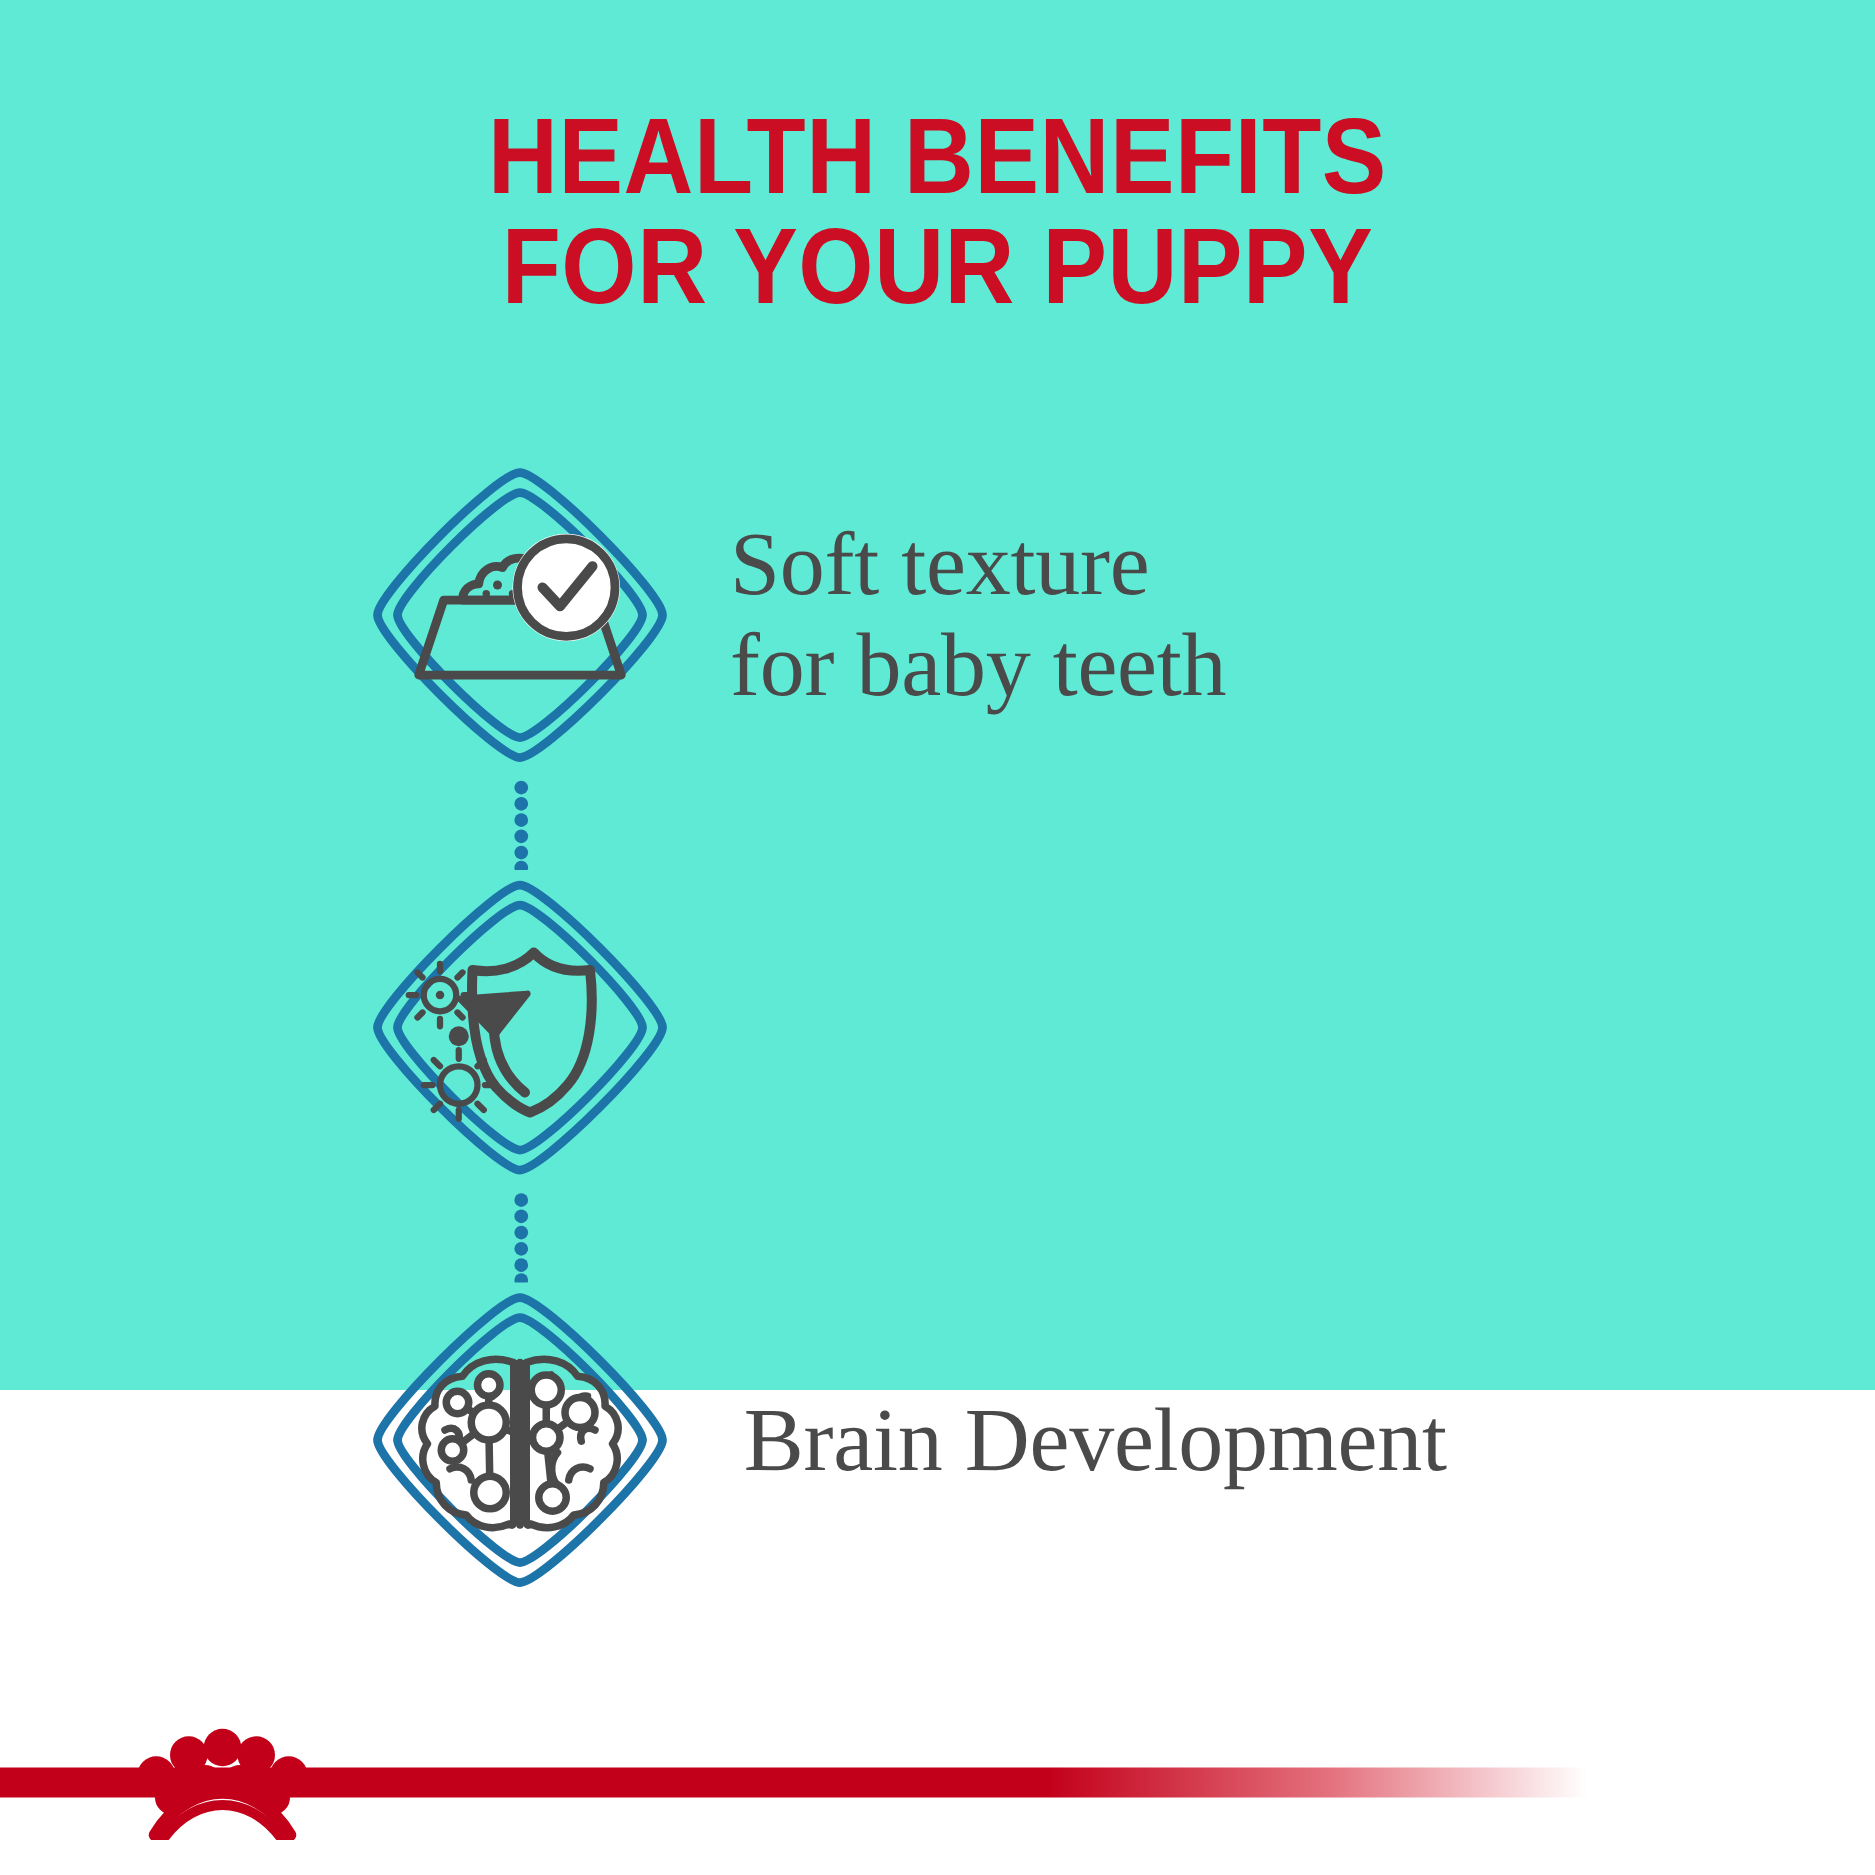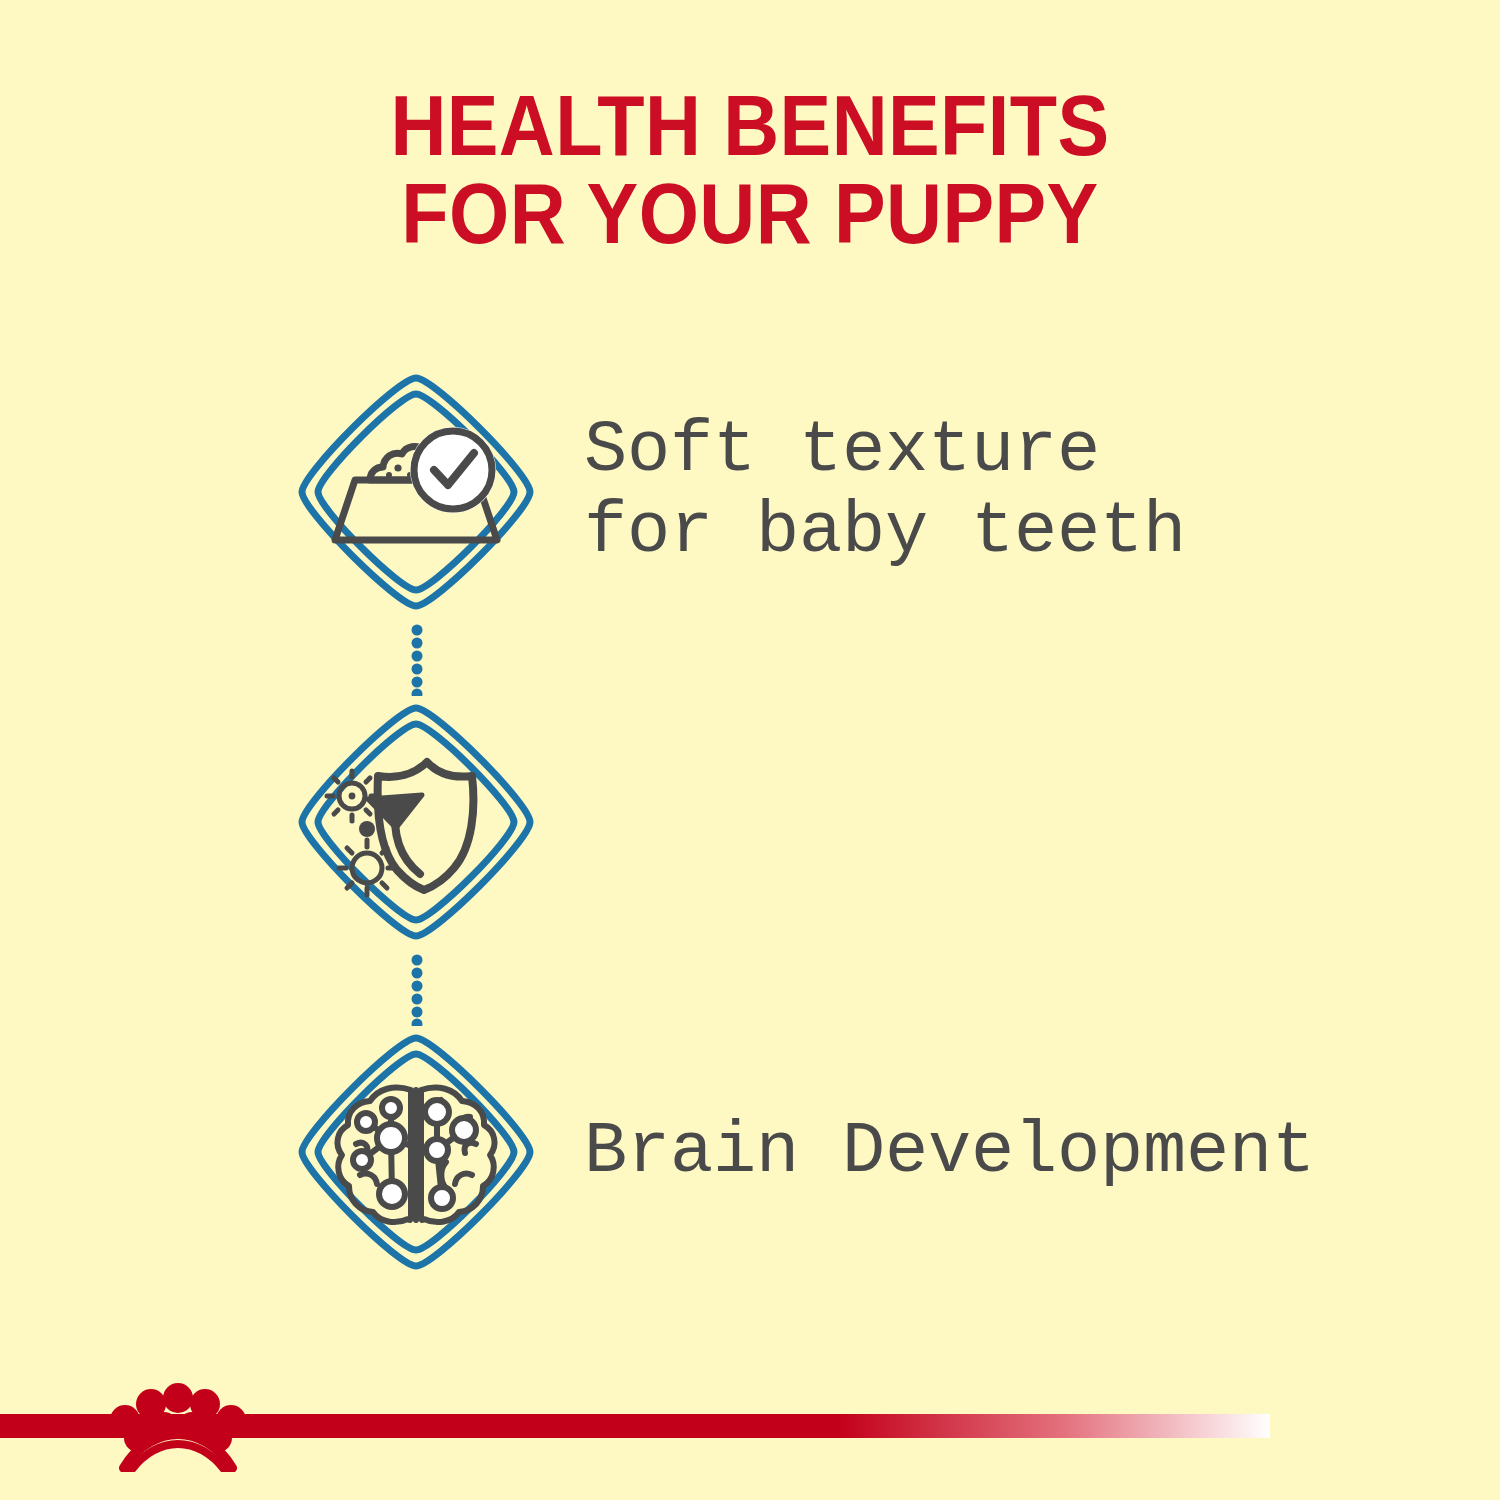--- a/index.html
+++ b/index.html
@@ -12,22 +12,22 @@
     width: 1500px;
     height: 1500px;
     overflow: hidden;
     font-family: "Liberation Sans", sans-serif;
     -webkit-font-smoothing: antialiased;
   }
 
   #page {
     position: relative;
     width: 1500px;
-    height: 1500px;
-    background: #fef9c3;
+    height: 1112px;
+    background: #5eead4;
   }
 
   
   .title-block {
     position: absolute;
     left: 0;
     top: 82px;
     width: 1500px;
     text-align: center;
     color: #CC0E24;
@@ -56,35 +56,35 @@
   .benefit-row {
     position: absolute;
     left: 296px;
     width: 1160px;
     height: 240px;
     display: flex;
     align-items: center;
   }
   .benefit-row.row-0 { top: 0px; }
   .benefit-row.row-1 { top: 330px; }
-  .benefit-row.row-2 { top: 660px; }
+  .benefit-row.row-2 { top: 660px; gap: 11px; }
 
   .icon-badge {
     position: relative;
     width: 240px;
     height: 240px;
     flex: 0 0 240px;
   }
   .icon-badge svg { display: block; width: 240px; height: 240px; }
 
   .benefit-label {
     flex: 1 1 auto;
     margin-left: 48px;
     color: #4A4A4A;
-    font-family: Liberation Mono, monospace;
+    font-family: Liberation Serif, serif;
     font-size: 72px;
     line-height: 1.12;
     font-weight: 400;
     letter-spacing: -0.2px;
     white-space: pre-line;
   }
 
   
   .connector {
     position: absolute;

